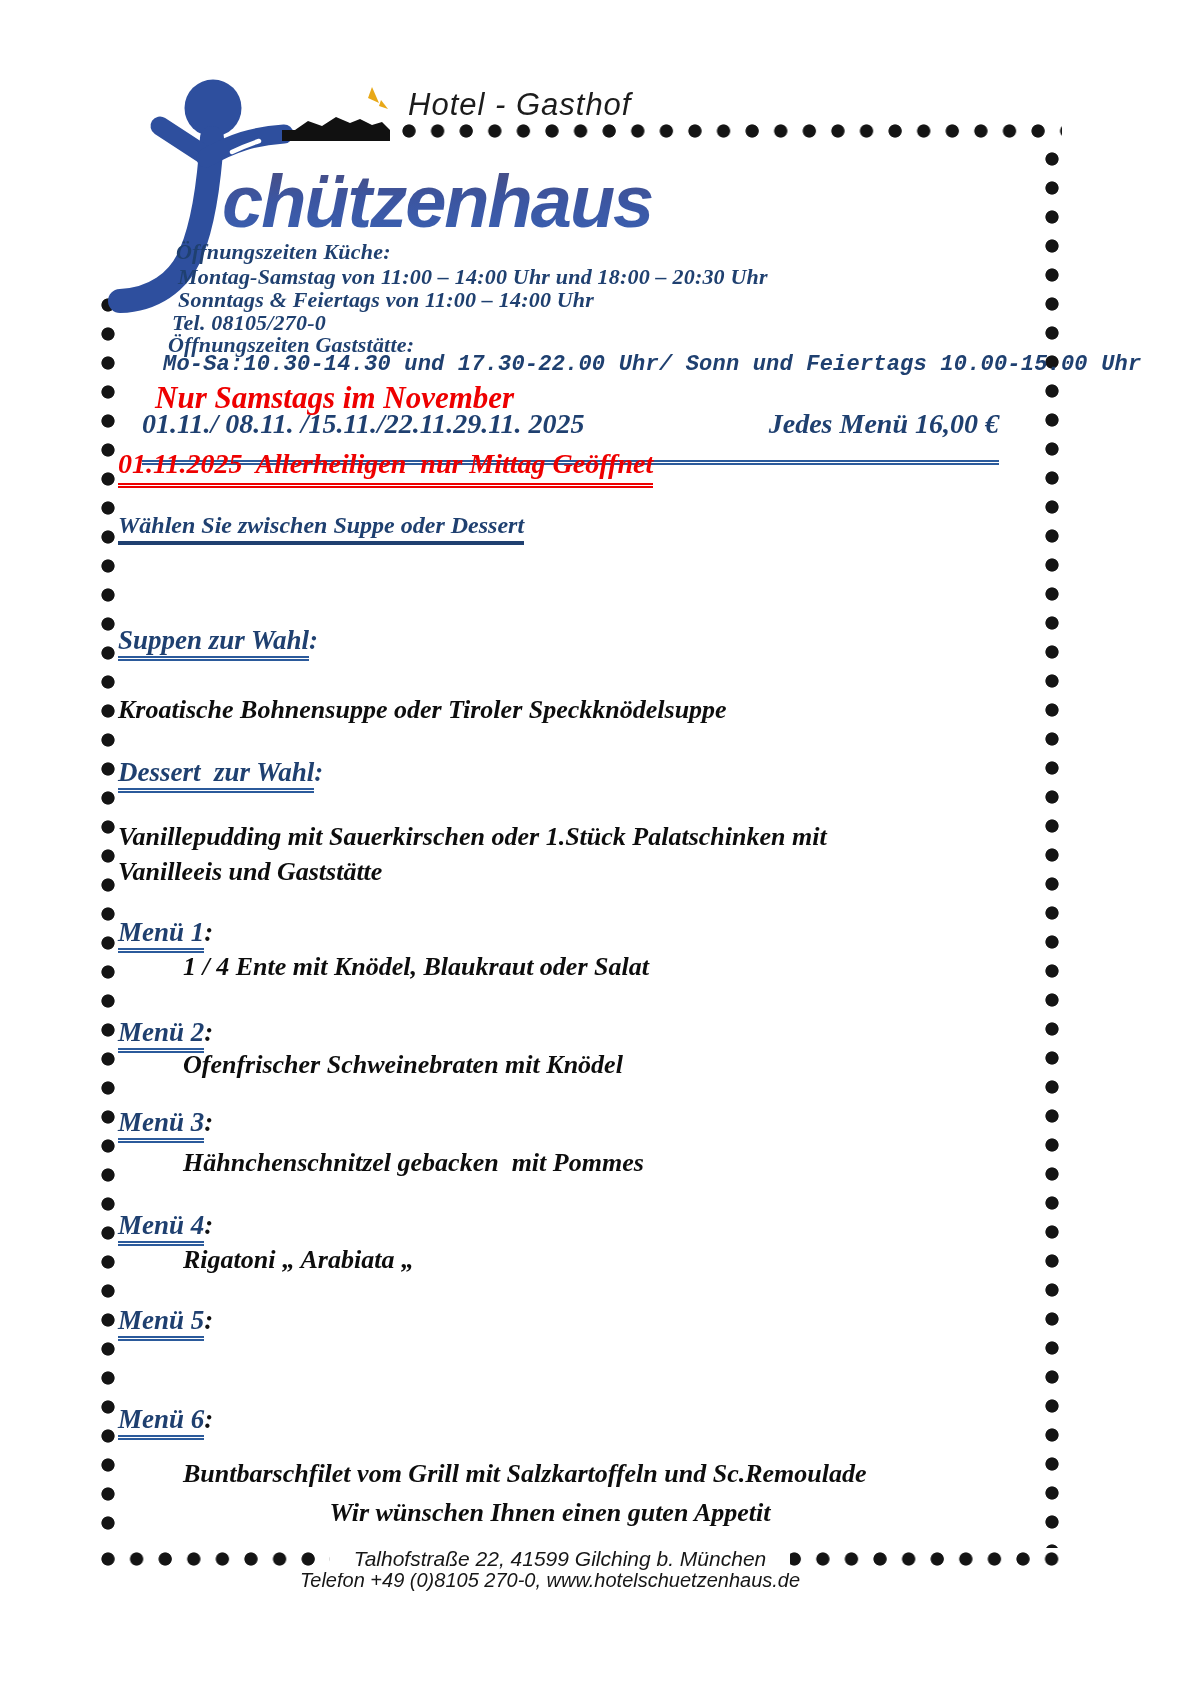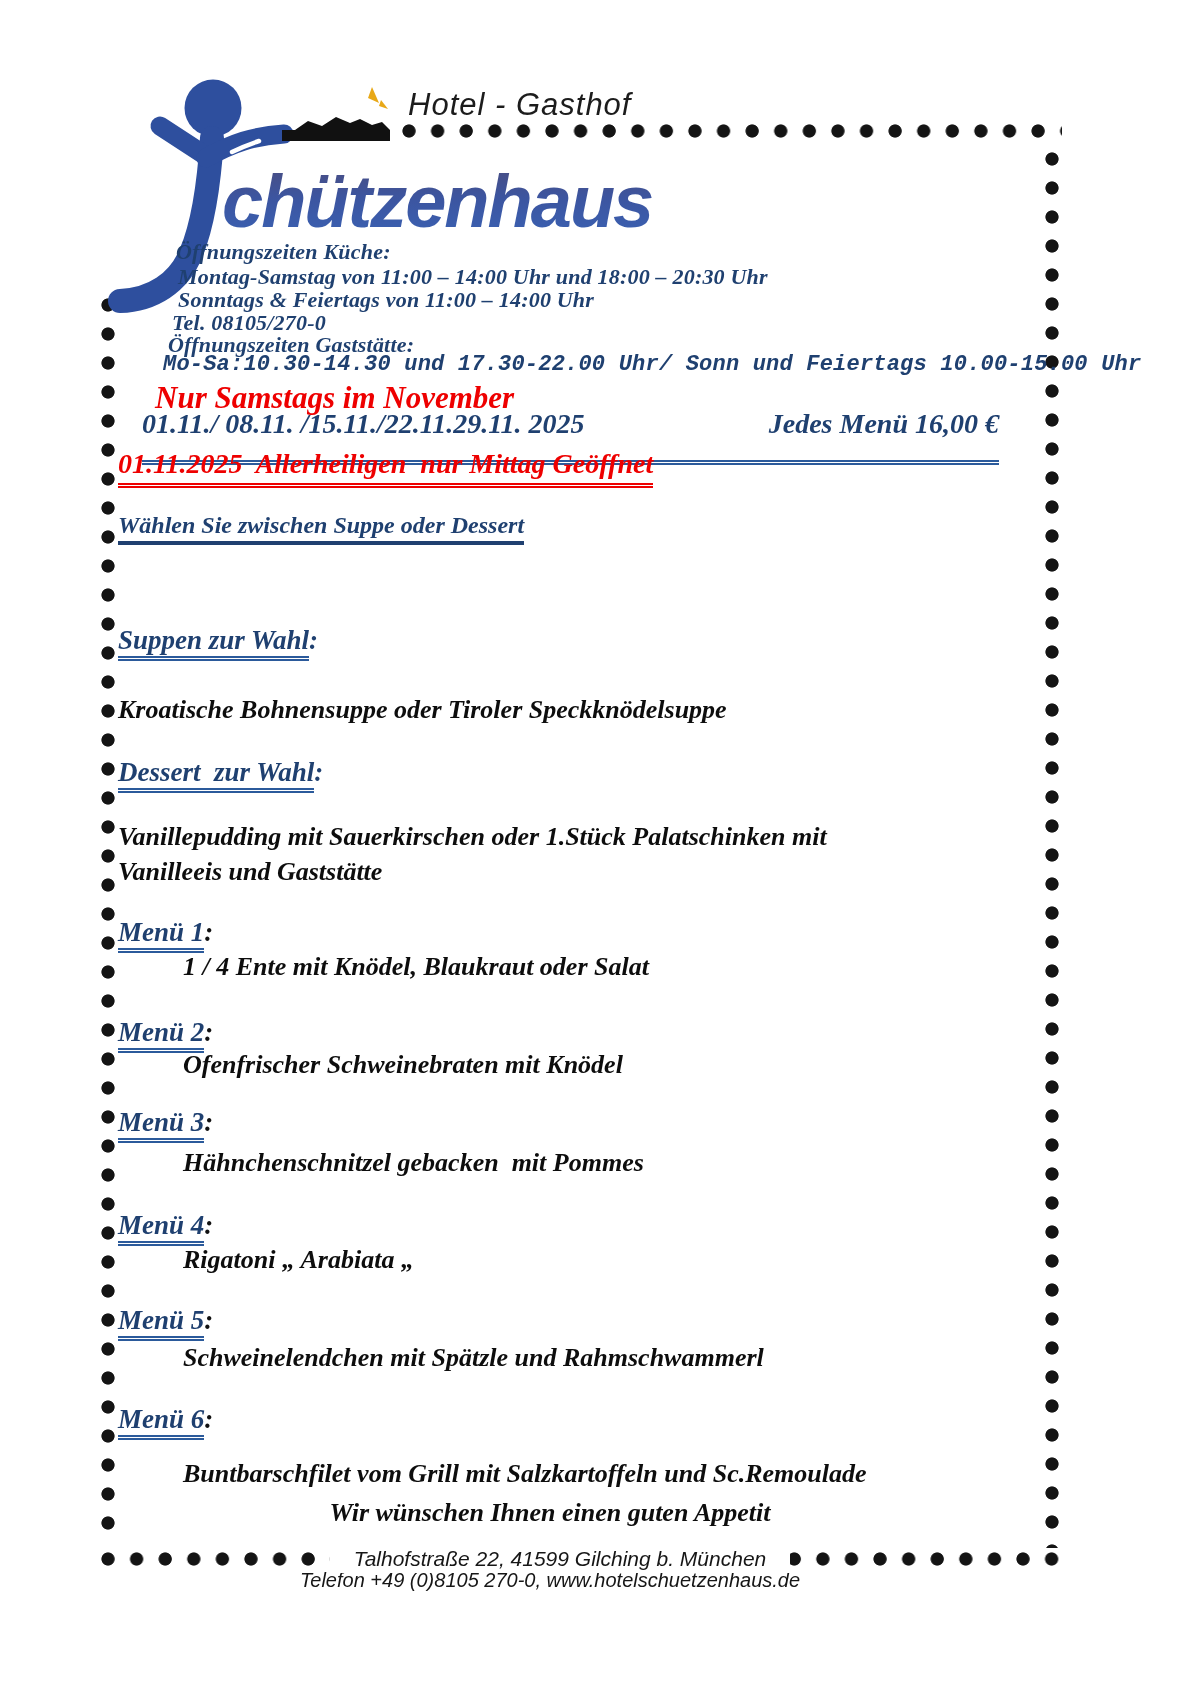--- a/index.html
+++ b/index.html
@@ -170,21 +170,20 @@
   <div class="abs black-line txt" style="left:183px;top:1147px;">Hähnchenschnitzel gebacken  mit Pommes</div>
 
   <div class="abs" style="left:118px;top:1210px;">
     <span class="sec-head txt">Menü 4</span><span class="menu-colon">:</span>
   </div>
   <div class="abs black-line txt" style="left:183px;top:1244px;">Rigatoni „ Arabiata „</div>
 
   <div class="abs" style="left:118px;top:1305px;">
     <span class="sec-head txt">Menü 5</span><span class="menu-colon">:</span>
   </div>
-  <div class="abs black-line txt" style="left:183px;top:1342px;">Schweinelendchen mit Spätzle und Rahmschwammerl</div>
 
   <div class="abs" style="left:118px;top:1404px;">
     <span class="sec-head txt">Menü 6</span><span class="menu-colon">:</span>
   </div>
   <div class="abs black-line txt" style="left:183px;top:1436px;margin-top:22px;">Buntbarschfilet vom Grill mit Salzkartoffeln und Sc.Remoulade</div>
 
   <div class="abs footer-wish txt" style="left:0;top:1498px;">Wir wünschen Ihnen einen guten Appetit</div>
   <div class="abs footer-address txt" style="left:330px;top:1545px;">Talhofstraße 22, 41599 Gilching b. München</div>
   <div class="abs footer-contact txt" style="left:0;top:1567px;">Telefon +49 (0)8105 270-0, www.hotelschuetzenhaus.de</div>
 

